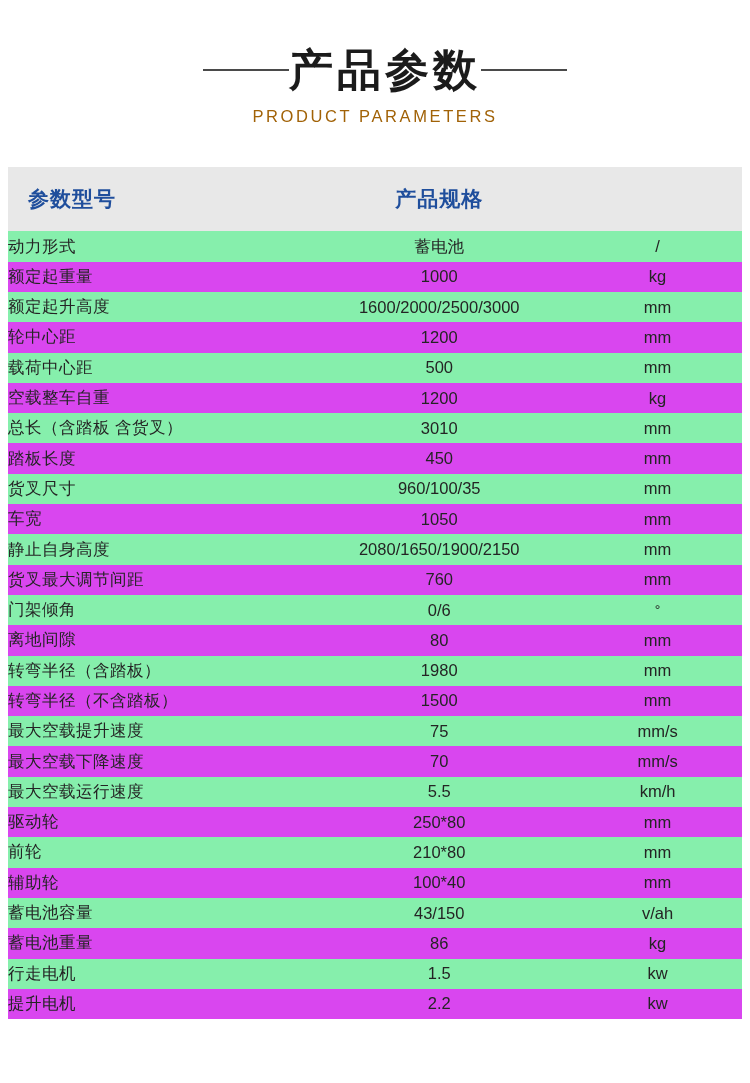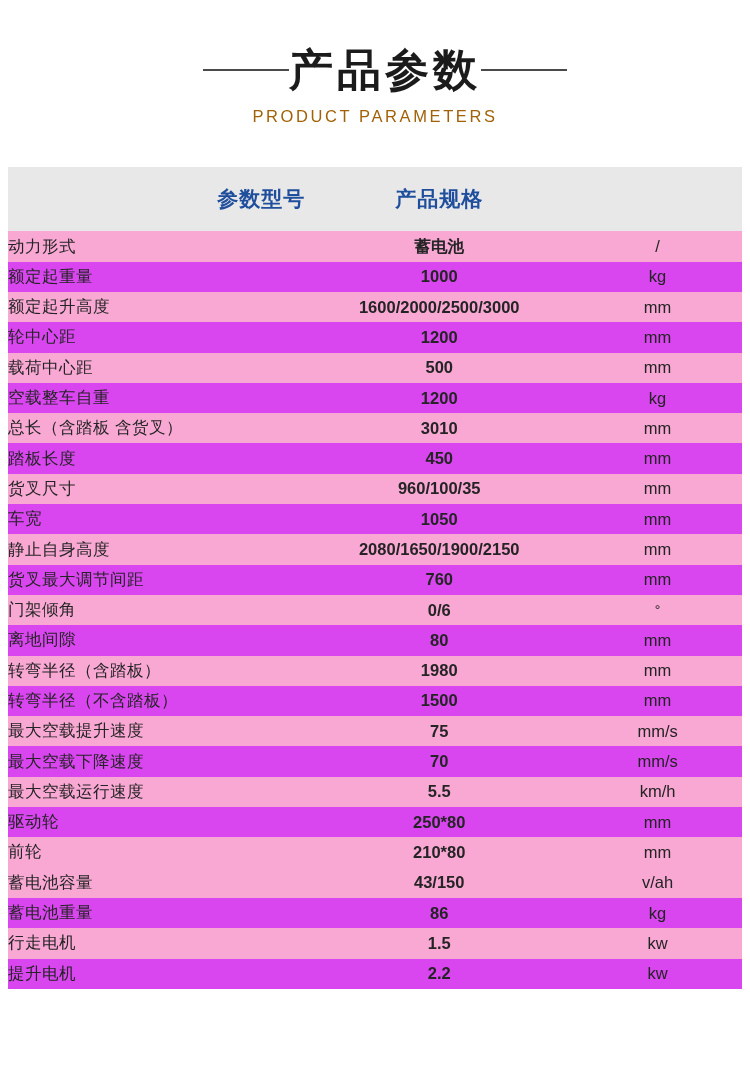--- a/index.html
+++ b/index.html
@@ -63,47 +63,47 @@
   table.spec thead th {
     background: #e8e8e8;
     color: #1f4e9c;
     font-size: 21px;
     font-weight: bold;
     padding: 18px 0 18px 0;
     height: 62px;
     vertical-align: middle;
   }
   table.spec thead th.h1 {
-    text-align: right;
+    text-align: left;
     padding-left: 20px;
     letter-spacing: 1px;
     margin-top: 48px;
   }
   table.spec thead th.h2 {
     text-align: center;
     letter-spacing: 1px;
   }
   table.spec thead th.h3 { text-align: center; }
 
   table.spec tbody td {
     font-size: 16.5px;
     height: 30.3px;
     padding: 0;
     vertical-align: middle;
     color: #242424;
   }
-  table.spec tbody tr.odd td { background: #f9a8d4; }
+  table.spec tbody tr.odd td { background: #86efac; }
   table.spec tbody tr.even td { background: #d946ef; }
 
   td.name {
     text-align: left;
     padding-left: 20px;
     letter-spacing: 0.5px;
   }
-  td.value { text-align: center; font-weight: bold; }
+  td.value { text-align: center; }
   td.unit  { text-align: center; }
   td.unit.deg { font-size: 14px; }
 </style>
 </head>
 <body>
 
 <div class="header">
   <div class="title-row">
     <span class="title-rule"></span>
     <span class="title-cn">产品参数</span>
@@ -225,20 +225,25 @@
         <tr class="even">
           <td class="name">驱动轮</td>
           <td class="value">250*80</td>
           <td class="unit">mm</td>
         </tr>
         <tr class="odd">
           <td class="name">前轮</td>
           <td class="value">210*80</td>
           <td class="unit">mm</td>
         </tr>
+        <tr class="even">
+          <td class="name">辅助轮</td>
+          <td class="value">100*40</td>
+          <td class="unit">mm</td>
+        </tr>
         <tr class="odd">
           <td class="name">蓄电池容量</td>
           <td class="value">43/150</td>
           <td class="unit">v/ah</td>
         </tr>
         <tr class="even">
           <td class="name">蓄电池重量</td>
           <td class="value">86</td>
           <td class="unit">kg</td>
         </tr>

